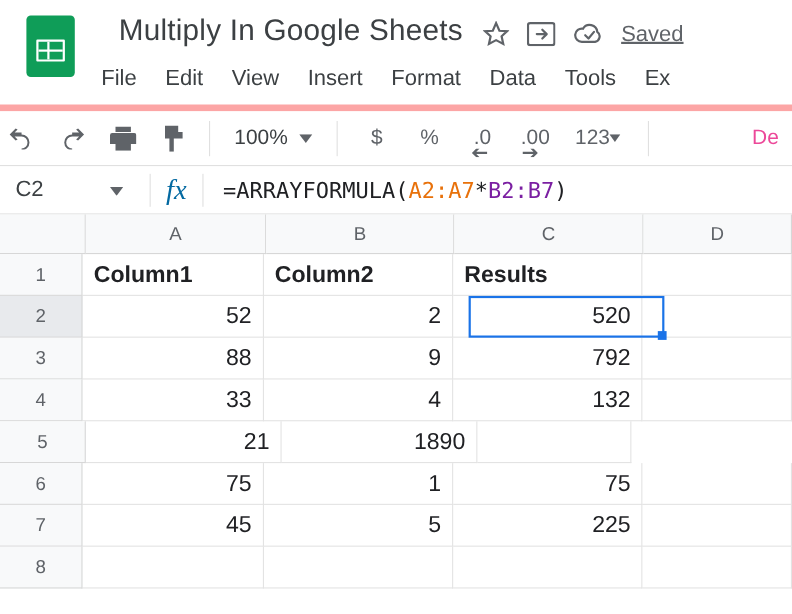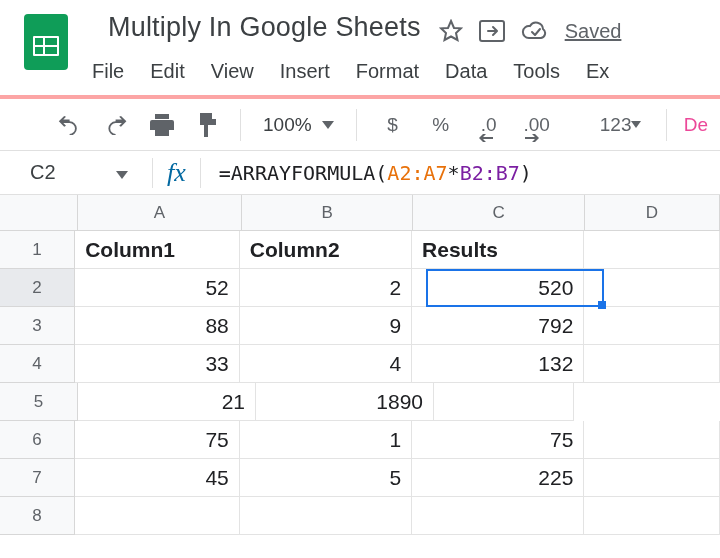--- a/index.html
+++ b/index.html
@@ -72,24 +72,23 @@
     color: #3c4043;
     padding-top: 10px;
     padding-bottom: 12px;
   }
   .menu-item { cursor: pointer; }
 
   
   .toolbar {
     display: flex;
     align-items: center;
-    border-top: 4px solid #fca5a5;
+    border-top: 6px solid #fca5a5;
     border-bottom: 1px solid #e0e0e0;
     height: 56px;
-    padding-left: 50px;
     gap: 6px;
     color: #5f6368;
     font-size: 19px;
   }
   .tb-btn {
     width: 40px;
     height: 40px;
     display: inline-flex;
     align-items: center;
     justify-content: center;
@@ -103,21 +102,20 @@
   .fmt { width: 36px; text-align: center; cursor: pointer; color: #5f6368; }
   .fmt-lbl { font-size: 19px; color:#5f6368;}
   .font-box { margin-left: auto; padding-right: 12px; font-size: 19px; color:#ec4899; }
 
   
   .fx-row {
     display: flex;
     align-items: center;
     height: 44px;
     border-bottom: 1px solid #e0e0e0;
-    padding-left: 16px;
   }
   .name-box {
     width: 122px;
     padding-left: 14px;
     font-size: 20px;
     color: #3c4043;
     display: flex;
     align-items: center;
     justify-content: space-between;
     padding-right: 10px;
@@ -295,21 +293,21 @@
       </span>
     </span>
     <span class="fmt">
       <span style="position:relative; display:inline-block;">
         <span>.00</span>
         <svg width="14" height="8" viewBox="0 0 14 8" fill="#5f6368" style="position:absolute; left:2px; top:20px;">
             <path d="M0 3h10L7 0h3l4 4-4 4H7l3-3H0z"></path>
           </svg>
       </span>
     </span>
-    <span class="fmt" style="width:54px; display:inline-flex; align-items:center; gap:0; justify-content:center;margin-left:27px;">
+    <span class="fmt" style="width:54px; display:inline-flex; align-items:center; gap:0; justify-content:center;">
       <span>123</span>
       <svg width="10" height="7" viewBox="0 0 10 7" fill="#5f6368">
           <path d="M0 0h10L5 7z"></path>
         </svg>
     </span>
   </div>
   <span class="tb-sep"></span>
   <div class="font-box">De</div>
 </div>
 

